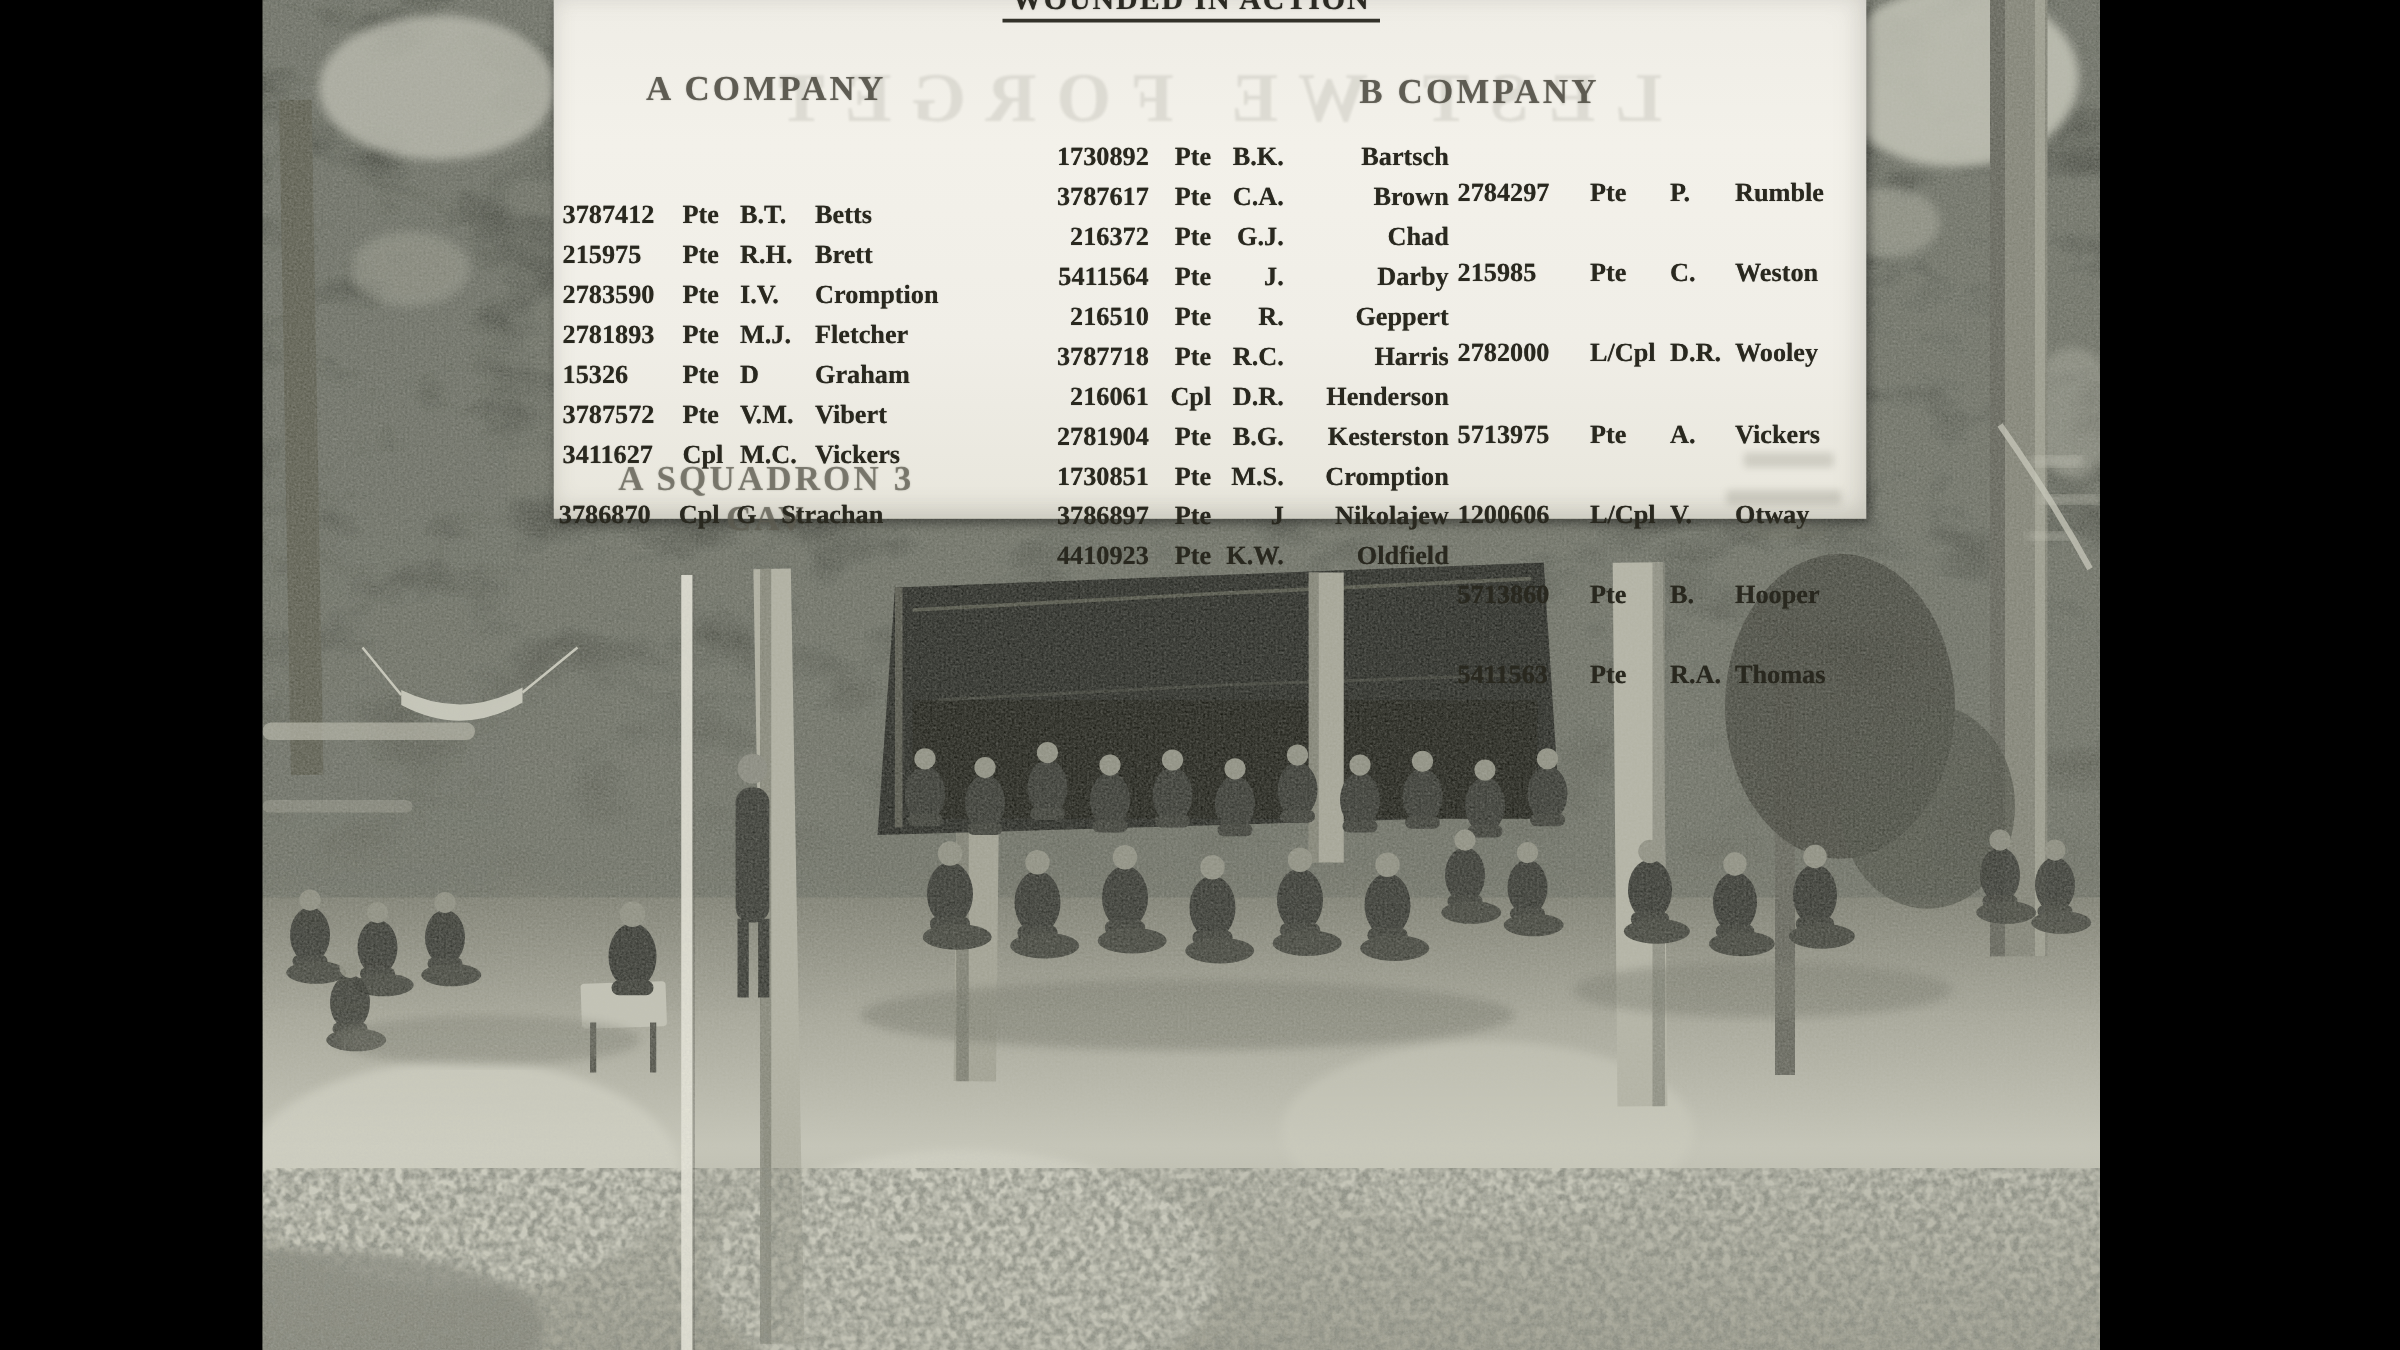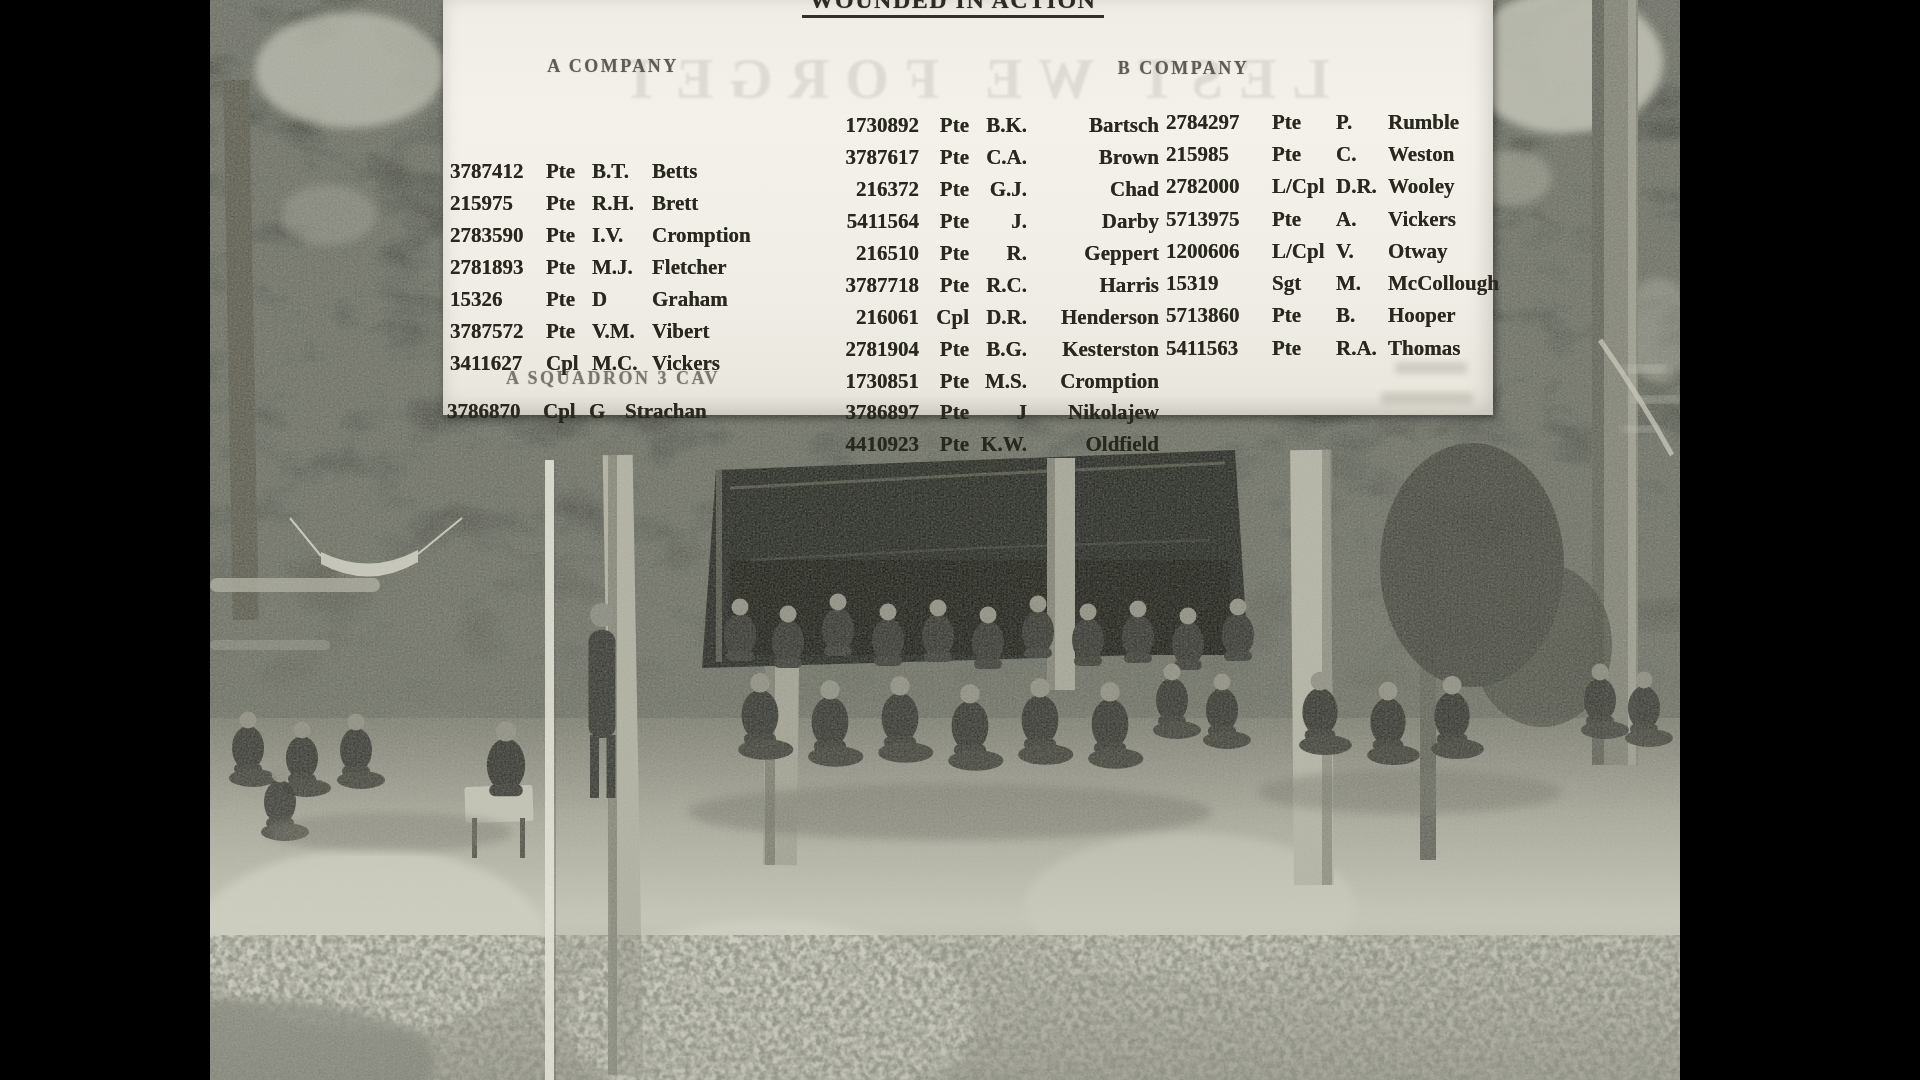--- a/index.html
+++ b/index.html
@@ -26,35 +26,35 @@
     letter-spacing:1.5px;color:#2b2a23;border-bottom:3px solid #33322a;padding:0 8px 1px;
     text-shadow:0 0 1px rgba(43,42,35,.6);
   }
   .ghost{
     position:absolute;top:38px;left:0;width:100%;text-align:center;
     font-size:56px;line-height:82px;font-weight:700;letter-spacing:16px;
     color:rgba(70,70,60,.12);transform:scaleX(-1);
     filter:blur(1px);white-space:nowrap;pointer-events:none;
   }
   .col-header{
-    position:absolute;font-size:18px;font-weight:700;letter-spacing:2.5px;
+    position:absolute;font-size:28px;font-weight:700;letter-spacing:2.5px;
     color:rgba(82,80,70,.85);text-align:center;text-shadow:0 0 1px rgba(82,80,70,.5);
   }
   .hdr-a{left:60px;top:56px;width:220px;}
   .hdr-b{left:628px;top:58px;width:225px;}
   .hdr-squadron{left:40px;top:368px;width:260px;color:rgba(95,93,82,.62);}
 
   .list-col{position:absolute;font-size:21px;font-weight:700;}
   .row{display:grid;align-items:center;text-shadow:0 0 .6px rgba(40,39,30,.75);}
   .colA{left:7px;top:112px;width:352px;margin-top:44px;}
   .colA .row{height:31.9px;grid-template-columns:96px 46px 60px auto;}
   .colB{left:364px;top:110px;width:352px;text-align:right;}
   .colB .row{height:31.9px;grid-template-columns:112px 50px 58px auto;}
   .colC{left:723px;top:106px;width:324px;}
-  .colC .row{height:32.3px;grid-template-columns:106px 64px 52px auto;}
+  .colC .row{height:32.3px;grid-template-columns:106px 64px 52px auto;margin-top:32px;}
   .squad{left:4px;top:396px;width:352px;}
   .squad .row{height:31.9px;grid-template-columns:96px 46px 36px auto;}
 
   .bleed{position:absolute;background:rgba(110,108,95,.22);filter:blur(3px);border-radius:3px;}
   .bleed-1{left:952px;top:362px;width:72px;height:12px;}
   .bleed-2{left:938px;top:392px;width:92px;height:12px;}
   .bleed-3{left:960px;top:420px;width:58px;height:11px;}
 
   
 </style>
@@ -427,26 +427,20 @@
         <span class="init">A.</span>
         <span class="sur">Vickers</span>
       </div>
       <div class="row">
         <span class="num">1200606</span>
         <span class="rank">L/Cpl</span>
         <span class="init">V.</span>
         <span class="sur">Otway</span>
       </div>
       <div class="row">
-        <span class="num">15319</span>
-        <span class="rank">Sgt</span>
-        <span class="init">M.</span>
-        <span class="sur">McCollough</span>
-      </div>
-      <div class="row">
         <span class="num">5713860</span>
         <span class="rank">Pte</span>
         <span class="init">B.</span>
         <span class="sur">Hooper</span>
       </div>
       <div class="row">
         <span class="num">5411563</span>
         <span class="rank">Pte</span>
         <span class="init">R.A.</span>
         <span class="sur">Thomas</span>

